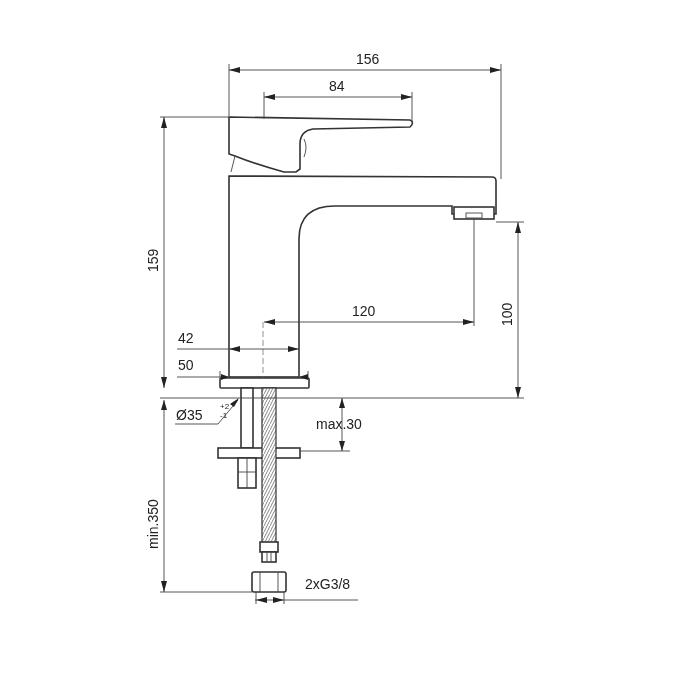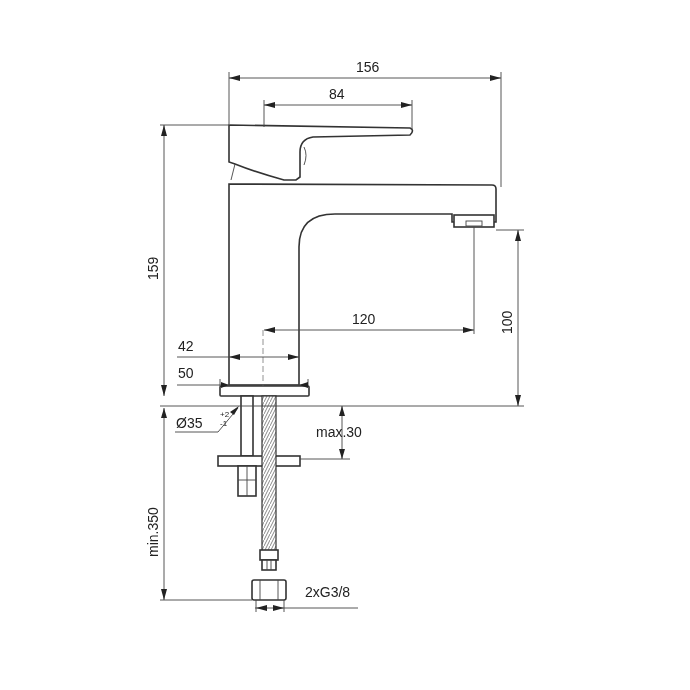--- a/index.html
+++ b/index.html
@@ -1,17 +1,17 @@
 <!DOCTYPE html>
 <html><head>
   <meta charset="utf-8">
   <style>
     html, body { margin: 0; padding: 0; background: #ffffff; }
     body { width: 690px; height: 690px; overflow: hidden; }
-    #drawing { position: absolute; left: 0; top: 12px; width: 690px; height: 664px; }
+    #drawing { position: absolute; left: 0; top: 4px; width: 690px; height: 664px; }
     svg text { font-family: "Liberation Sans", sans-serif; fill: #222222; }
     .dim-label { font-size: 14px; }
     .sup { font-size: 8px; }
     .outline { fill: #ffffff; stroke: #333333; stroke-width: 1.6; }
     .thin { fill: none; stroke: #444444; stroke-width: 0.9; }
     .dimline { fill: none; stroke: #444444; stroke-width: 0.9; }
     .hidden-line { fill: none; stroke: #777777; stroke-width: 0.8; stroke-dasharray: 6 3; }
     .arrow { fill: #222222; stroke: none; }
     .hose { fill: url(#braid); stroke: #333333; stroke-width: 1.2; }
   </style>

